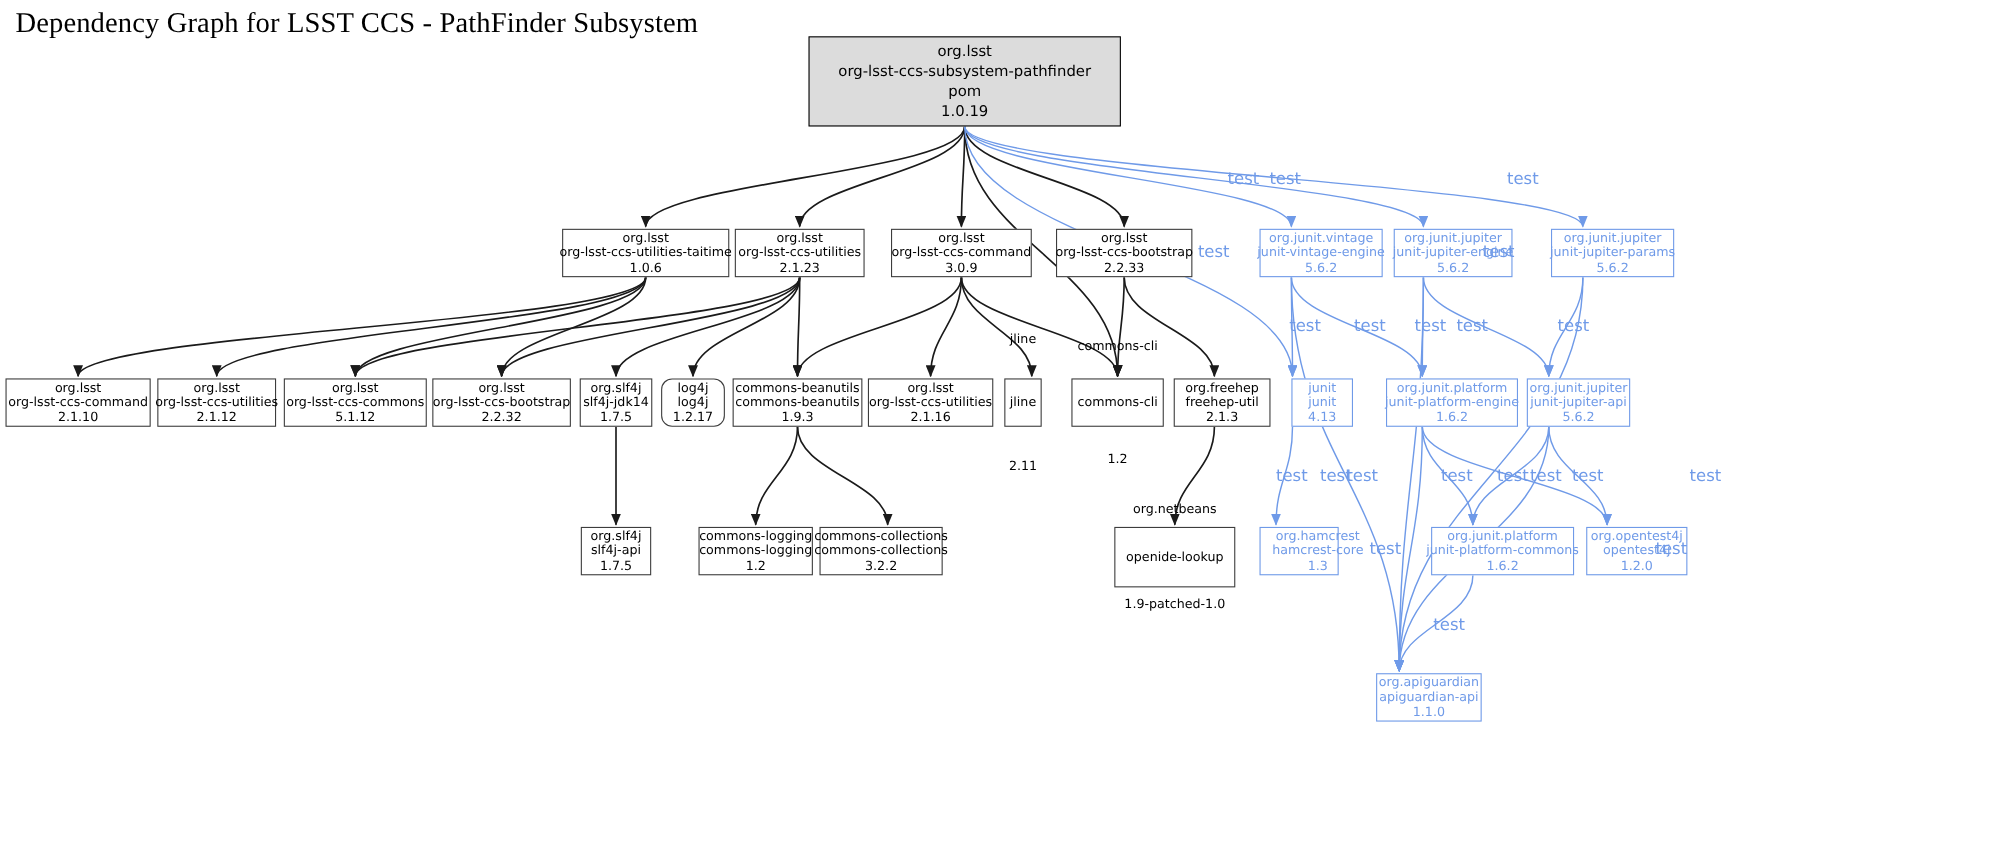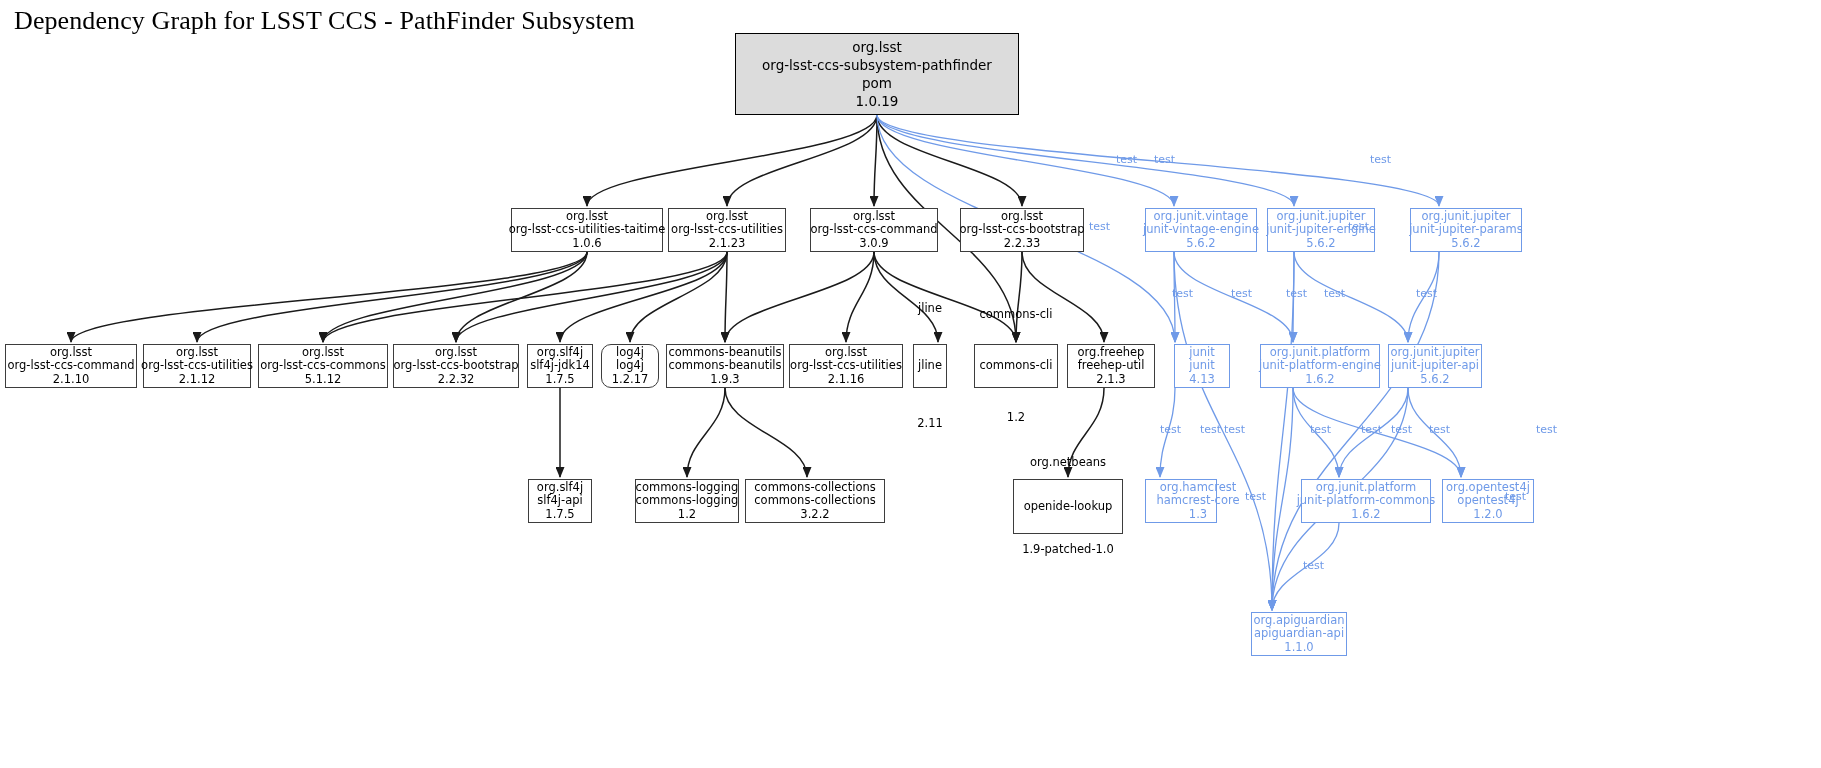--- a/index.html
+++ b/index.html
@@ -16,21 +16,21 @@
     display:flex;flex-direction:column;align-items:center;justify-content:center;
     font-family:"DejaVu Sans",sans-serif;
     font-size:11.5px;line-height:13.6px;text-align:center;
     background:#ffffff;border:1.6px solid #3d3d3d;color:#000;
     white-space:nowrap;
   }
   .node.root{background:#dcdcdc;border:1.8px solid #000;font-size:13.5px;line-height:18px;}
   .node.test{border:1.5px solid #6f9ae8;color:#6f9ae8;background:#ffffff;margin-left:27px;}
   .node span{display:block;}
   .elabel{
-    position:absolute;font-family:"DejaVu Sans",sans-serif;font-size:11px;
+    position:absolute;font-family:"DejaVu Sans",sans-serif;font-size:15px;
     color:#6f9ae8;white-space:nowrap;
   }
 </style>
 </head>
 <body>
 
 <div id="canvas">
   <div id="title">Dependency Graph for LSST CCS - PathFinder Subsystem</div>
   <svg id="edges" viewBox="0 0 1821 768">
     <defs>
@@ -203,21 +203,21 @@
       <div class="node" style="left: 528px; top: 479px; width: 64px; height: 44px;">
         <span>org.slf4j</span>
         <span>slf4j-api</span>
         <span>1.7.5</span>
       </div>
       <div class="node" style="left: 635px; top: 479px; width: 104px; height: 44px;">
         <span>commons-logging</span>
         <span>commons-logging</span>
         <span>1.2</span>
       </div>
-      <div class="node" style="left: 745px; top: 479px; width: 140px; height: 44px;">
+      <div class="node" style="left: 745px; top: 479px; width: 112px; height: 44px;">
         <span>commons-collections</span>
         <span>commons-collections</span>
         <span>3.2.2</span>
       </div>
       <div class="node" style="left: 1013px; top: 479px; width: 110px; height: 55px; gap: 30px;">
         <span>org.netbeans</span>
         <span>openide-lookup</span>
         <span>1.9-patched-1.0</span>
       </div>
       <div class="node test" style="left: 1118px; top: 479px; width: 72px; height: 44px; padding-left: 34px;">

